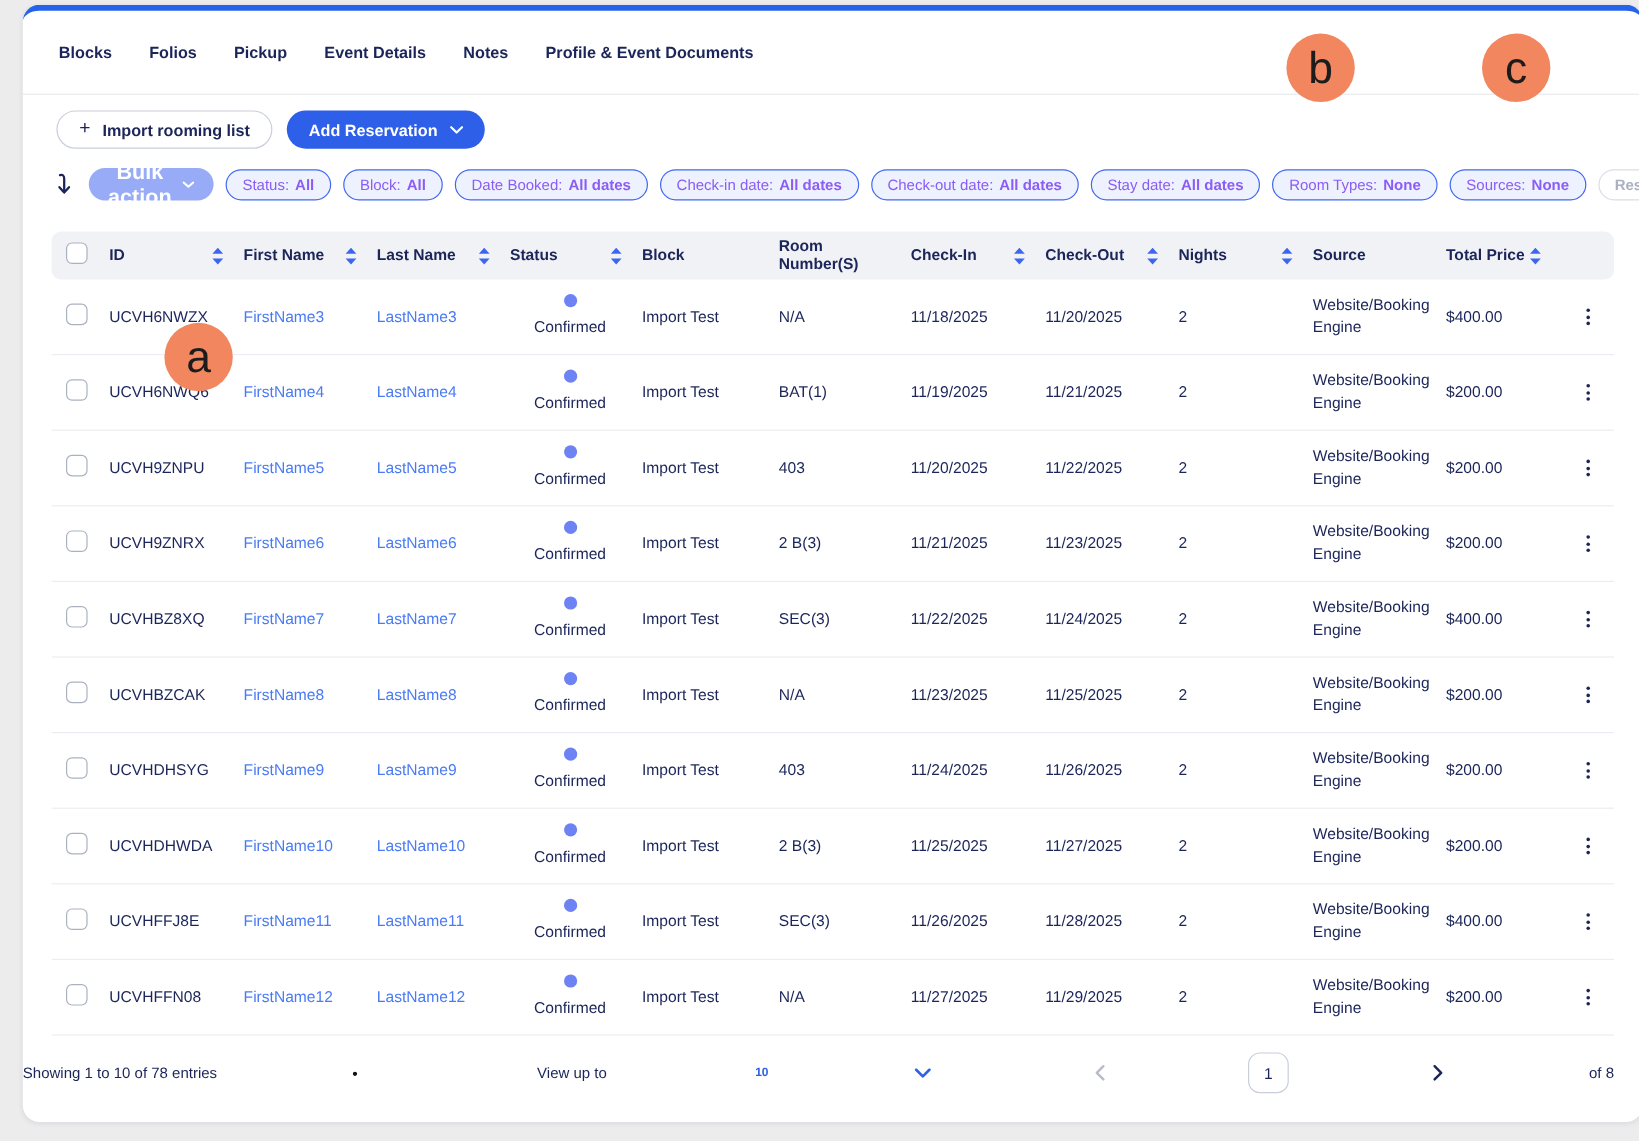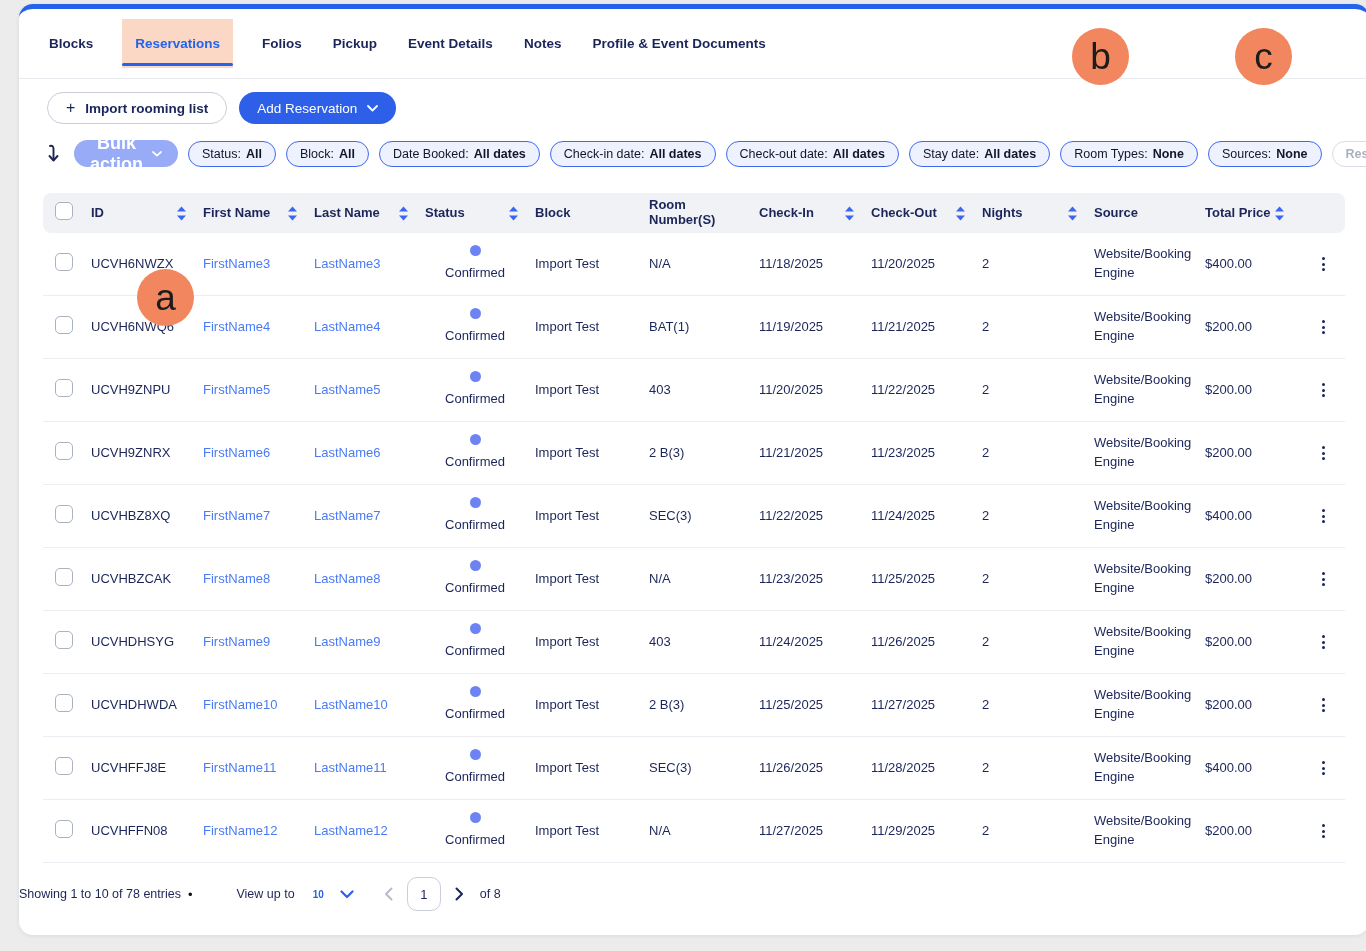--- a/index.html
+++ b/index.html
@@ -22,33 +22,33 @@
   .search { display: flex; align-items: center; gap: 9px; width: 287px; height: 31px;
             border: 1px solid #D9DDE6; border-radius: 16px; padding: 0 14px; background: #fff; }
   .search input { border: none; outline: none; font-size: 13px; color: #1B2559; width: 100%;
             font-family: "Liberation Sans", sans-serif; }
   .search input::placeholder { color: #8A93A6; }
   .toolbar-right { display: flex; align-items: center; gap: 12px; }
   .btn-outline { display: flex; align-items: center; gap: 10px; height: 32px; padding: 0 18px;
             border: 1px solid #C9CEDA; border-radius: 16px; background: #fff; font-size: 13.5px;
             font-weight: bold; color: #1B2559; cursor: pointer; font-family: "Liberation Sans", sans-serif; }
   .btn-primary { display: flex; align-items: center; gap: 10px; height: 32px; padding: 0 18px;
-            border: none; border-radius: 16px; background: #2D5FE8; font-size: 13.5px; font-weight: normal;
+            border: none; border-radius: 16px; background: #2D5FE8; font-size: 13.5px; font-weight: bold;
             color: #fff; cursor: pointer; font-family: "Liberation Sans", sans-serif; }
   .plus { font-size: 16px; font-weight: normal; line-height: 1; }
 
   
   .filterbar { display: flex; align-items: center; gap: 10px; margin: 16px 24px 0 28px; }
   .export-ic { margin-right: 3px; display: flex; }
   .btn-bulk { display: flex; align-items: center; gap: 9px; height: 27px; padding: 0 16px;
             border: none; border-radius: 14px; background: #97ABF7; color: #fff; font-size: 18px;
             font-weight: bold; cursor: pointer; font-family: "Liberation Sans", sans-serif; }
   .chip { display: flex; align-items: center; gap: 5px; height: 26px; padding: 0 13px;
             border: 1.5px solid #4169F0; border-radius: 14px; background: #EEF2FE; font-size: 12.5px;
-            color: #0f172a; cursor: pointer; white-space: nowrap; }
+            color: #8b5cf6; cursor: pointer; white-space: nowrap; }
   .chip b { font-weight: bold; }
   .chip.reset { border: 1.5px solid #D9DDE6; background: #fff; color: #A9B0BF; font-weight: bold; }
 
   
   .table { margin: 26px 24px 0 24px; }
   .trow { display: grid; grid-template-columns: 48px 112px 111px 111px 110px 114px 110px 112px 111px 112px 111px 96px 1fr;
           align-items: center; }
   .thead { height: 40px; background: #F1F2F6; border-radius: 8px; }
   .hcell { display: flex; align-items: center; justify-content: space-between; padding-right: 16px;
            font-size: 13px; font-weight: bold; color: #1B2559; }
@@ -58,21 +58,21 @@
   .cell.link { color: #4A7BF5; cursor: pointer; }
   .checkbox { display: inline-block; width: 18px; height: 18px; border: 1.5px solid #AAB2C0;
            border-radius: 5px; margin-left: 12px; background: #fff; cursor: pointer; }
   .statuscell { display: flex; align-items: center; gap: 8px; flex-direction: column; }
   .dot { width: 11px; height: 11px; border-radius: 50%; background: #6D83F3; flex: none; }
   .kebab { display: flex; flex-direction: column; align-items: center; gap: 2.5px; cursor: pointer;
            justify-self: center; padding: 4px 6px; }
   .kdot { width: 3px; height: 3px; border-radius: 50%; background: #1B2559; }
 
   
-  .footer { display: flex; align-items: center; justify-content: flex-start; margin: 14px 24px 0 0; }
+  .footer { display: flex; align-items: center; justify-content: space-between; margin: 14px 24px 0 0; }
   .footer .summary { font-size: 12.5px; color: #1B2559; }
   .footer .bullet { font-size: 13px; color: #111; margin-left: 7px; }
   .footer .viewlbl { font-size: 12.5px; color: #1B2559; margin-left: 44px; }
   .footer .pagesize { font-size: 10px; color: #2D5FE8; font-weight: bold; margin-left: 18px; cursor: pointer; }
   .footer .sizechev { margin-left: 16px; cursor: pointer; display: flex; }
   .footer .nav { margin-left: 26px; cursor: pointer; display: flex; padding: 4px; }
   .footer .pagebox { width: 34px; height: 34px; border: 1px solid #C9CEDA; border-radius: 10px;
            display: flex; align-items: center; justify-content: center; font-size: 13px; color: #1B2559;
            margin-left: 10px; }
   .footer .next { margin-left: 10px; }
@@ -84,21 +84,20 @@
          z-index: 50; }
 </style>
 </head>
 <body>
 
 <div class="page">
   <div class="card">
 
     <div class="tabs">
       <div class="tab"><span>Blocks</span></div>
-      <div class="tab active"><span>Reservations</span></div>
       <div class="tab"><span>Folios</span></div>
       <div class="tab"><span>Pickup</span></div>
       <div class="tab"><span>Event Details</span></div>
       <div class="tab"><span>Notes</span></div>
       <div class="tab"><span>Profile &amp; Event Documents</span></div>
     </div>
 
     <div class="toolbar">
       <div class="toolbar-right">
         <button class="btn-outline">

